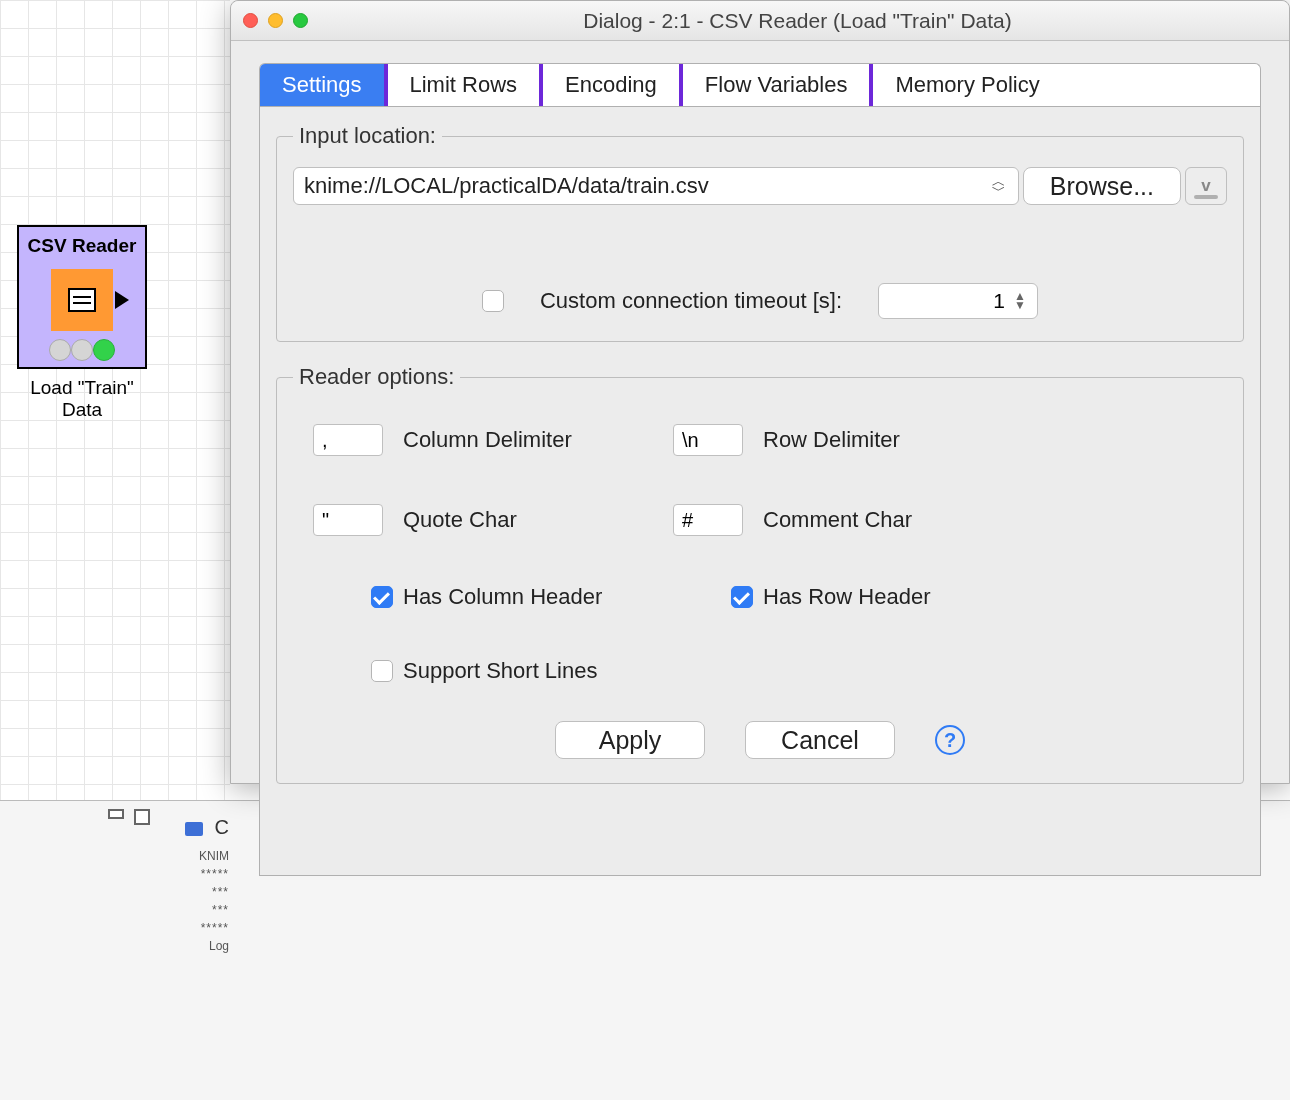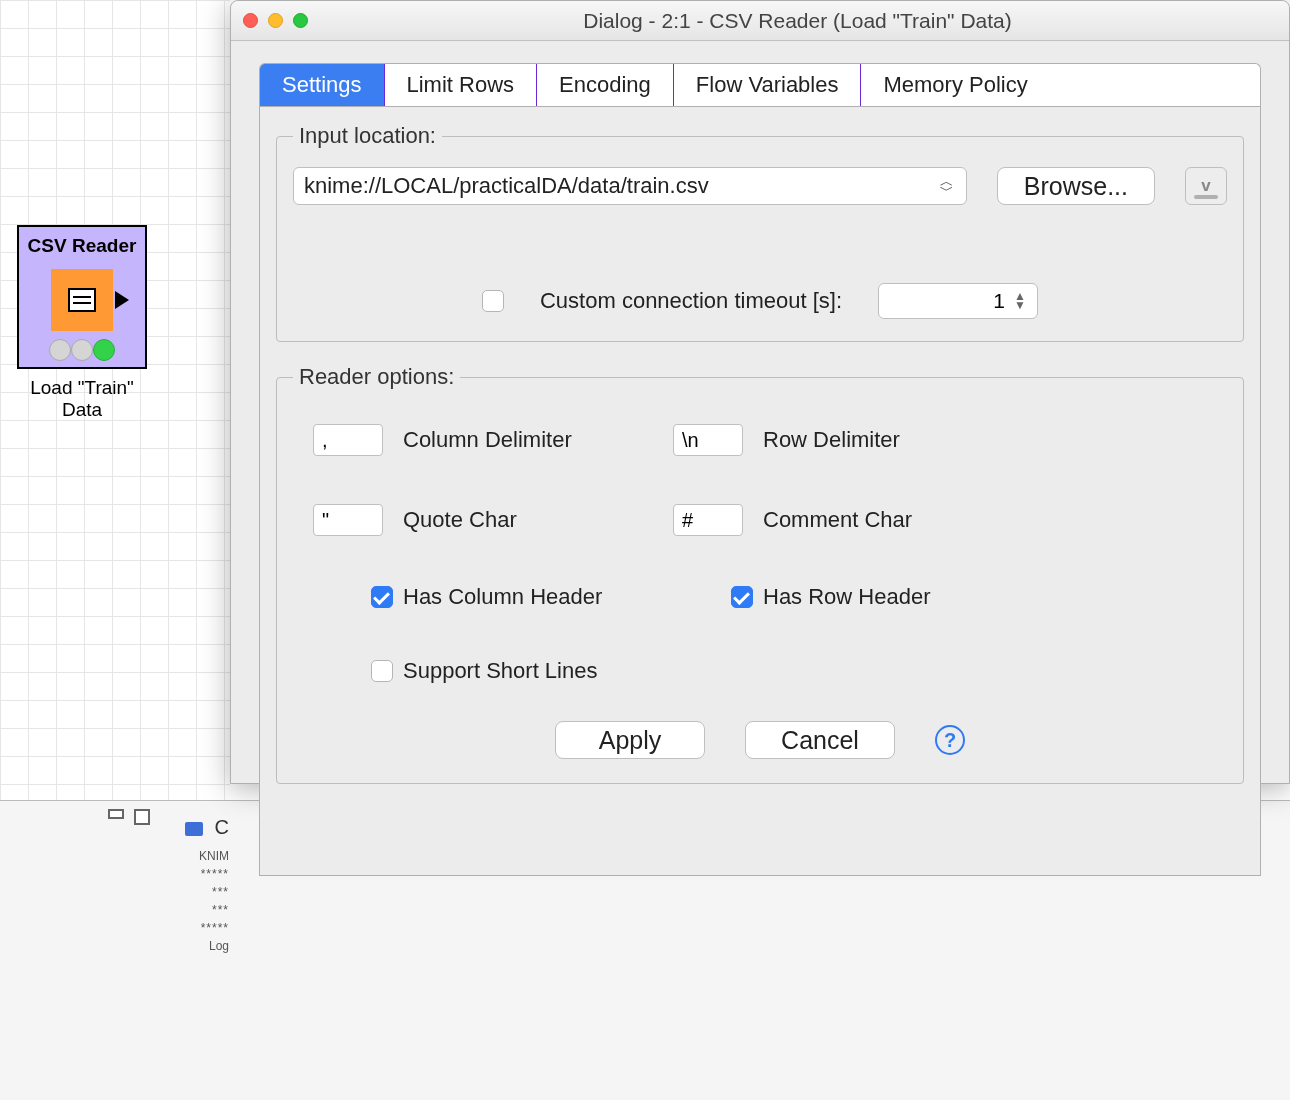--- a/index.html
+++ b/index.html
@@ -64,36 +64,36 @@
       background:linear-gradient(#f7f7f7,#e5e5e5);
     }
     .traffic { display:flex; gap:10px; margin-right:10px; }
     .traffic span { width:15px; height:15px; border-radius:50%; display:block; }
     .tl-close { background:#ff5f57; border:1px solid #e14e40; }
     .tl-min { background:#ffbd2e; border:1px solid #dfa11f; }
     .tl-max { background:#28c940; border:1px solid #1fa82f; }
     .title-text { flex:1; text-align:center; font-size:21px; color:#444; }
 
     .tabs { display:flex; margin:22px 28px 0 28px; border:1px solid #b0b0b0; border-bottom:none; border-radius:6px 6px 0 0; overflow:hidden; background:#fff;}
-    .tab { padding:8px 22px; font-size:22px; color:#222; border-right:1px solid #6d28d9; cursor:default; white-space:nowrap; }
+    .tab { padding:8px 22px; font-size:22px; color:#222; border-right:4px solid #6d28d9; cursor:default; white-space:nowrap; }
     .tab:last-child { border-right:none; }
     .tab.active { background:#3a7ef2; color:#fff; }
 
     .panel {
       margin:0 28px; border:1px solid #b0b0b0; background:#ececec; padding:16px 16px 24px 16px;
       height:770px;
     }
 
     fieldset {
       border:1px solid #bdbdbd; border-radius:4px; padding:18px 16px 22px 16px; margin-bottom:22px;
       background:#ececec;
     }
     legend { font-size:22px; padding:0 6px; color:#333; }
 
-    .row { display:flex; align-items:center; gap:30px; }
+    .row { display:flex; align-items:center; gap:4px; }
 
     .path-combo {
       flex:1; height:38px; background:#fff; border:1px solid #bfbfbf; border-radius:6px;
       display:flex; align-items:center; padding:0 10px; font-size:22px; color:#222;
       justify-content:space-between;
     }
     .up-down { width:18px; font-size:14px; color:#555; line-height:9px; text-align:center; }
 
     .btn {
       height:38px; padding:0 26px; background:#fff; border:1px solid #bfbfbf; border-radius:8px;

